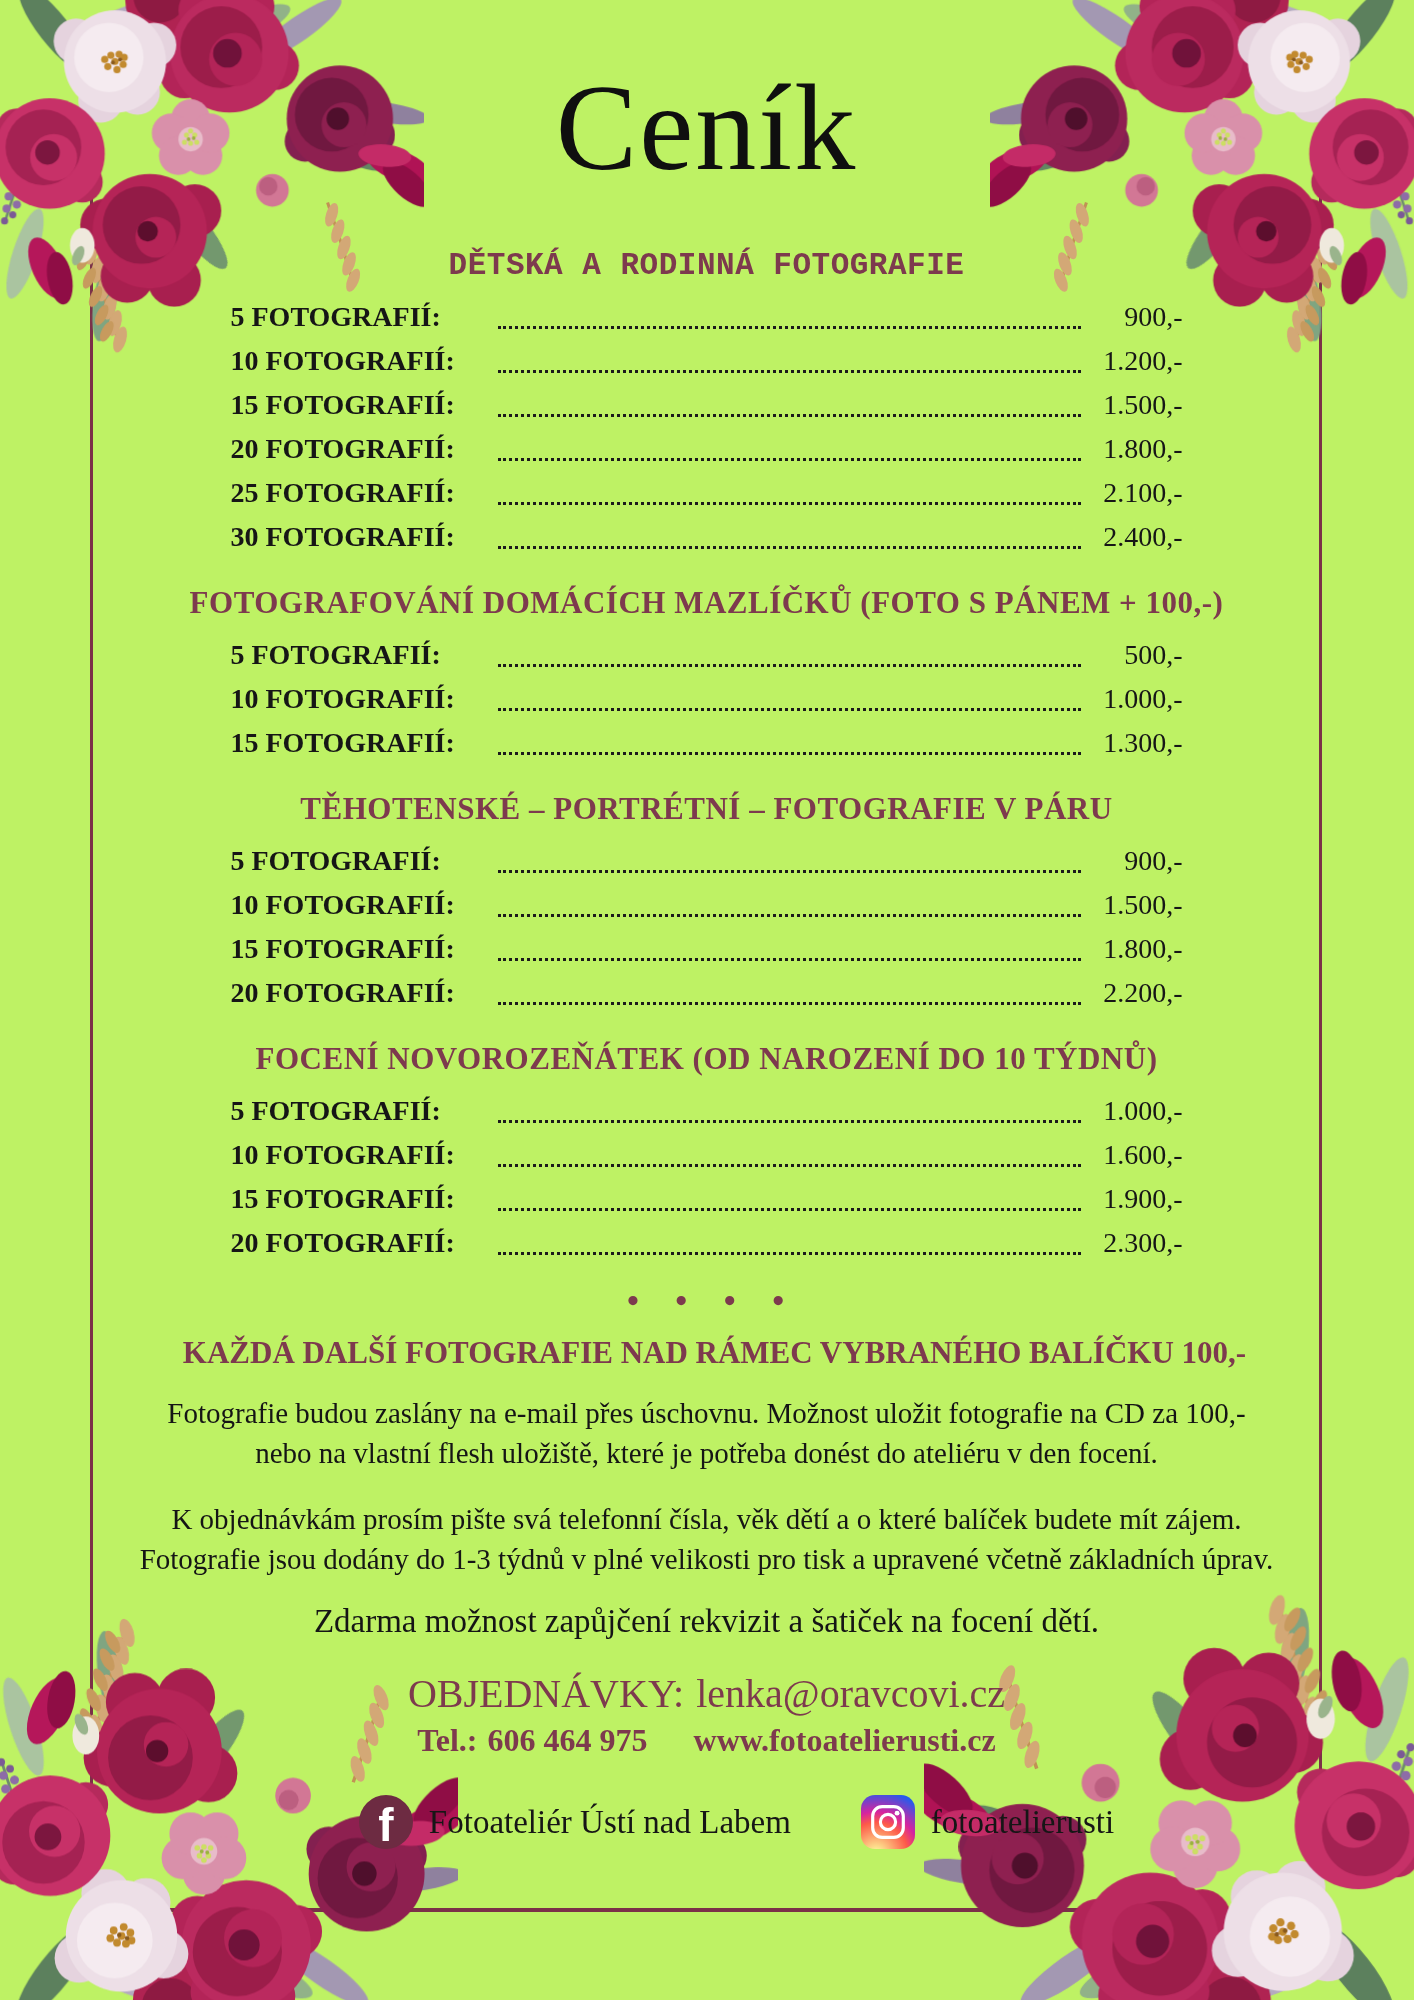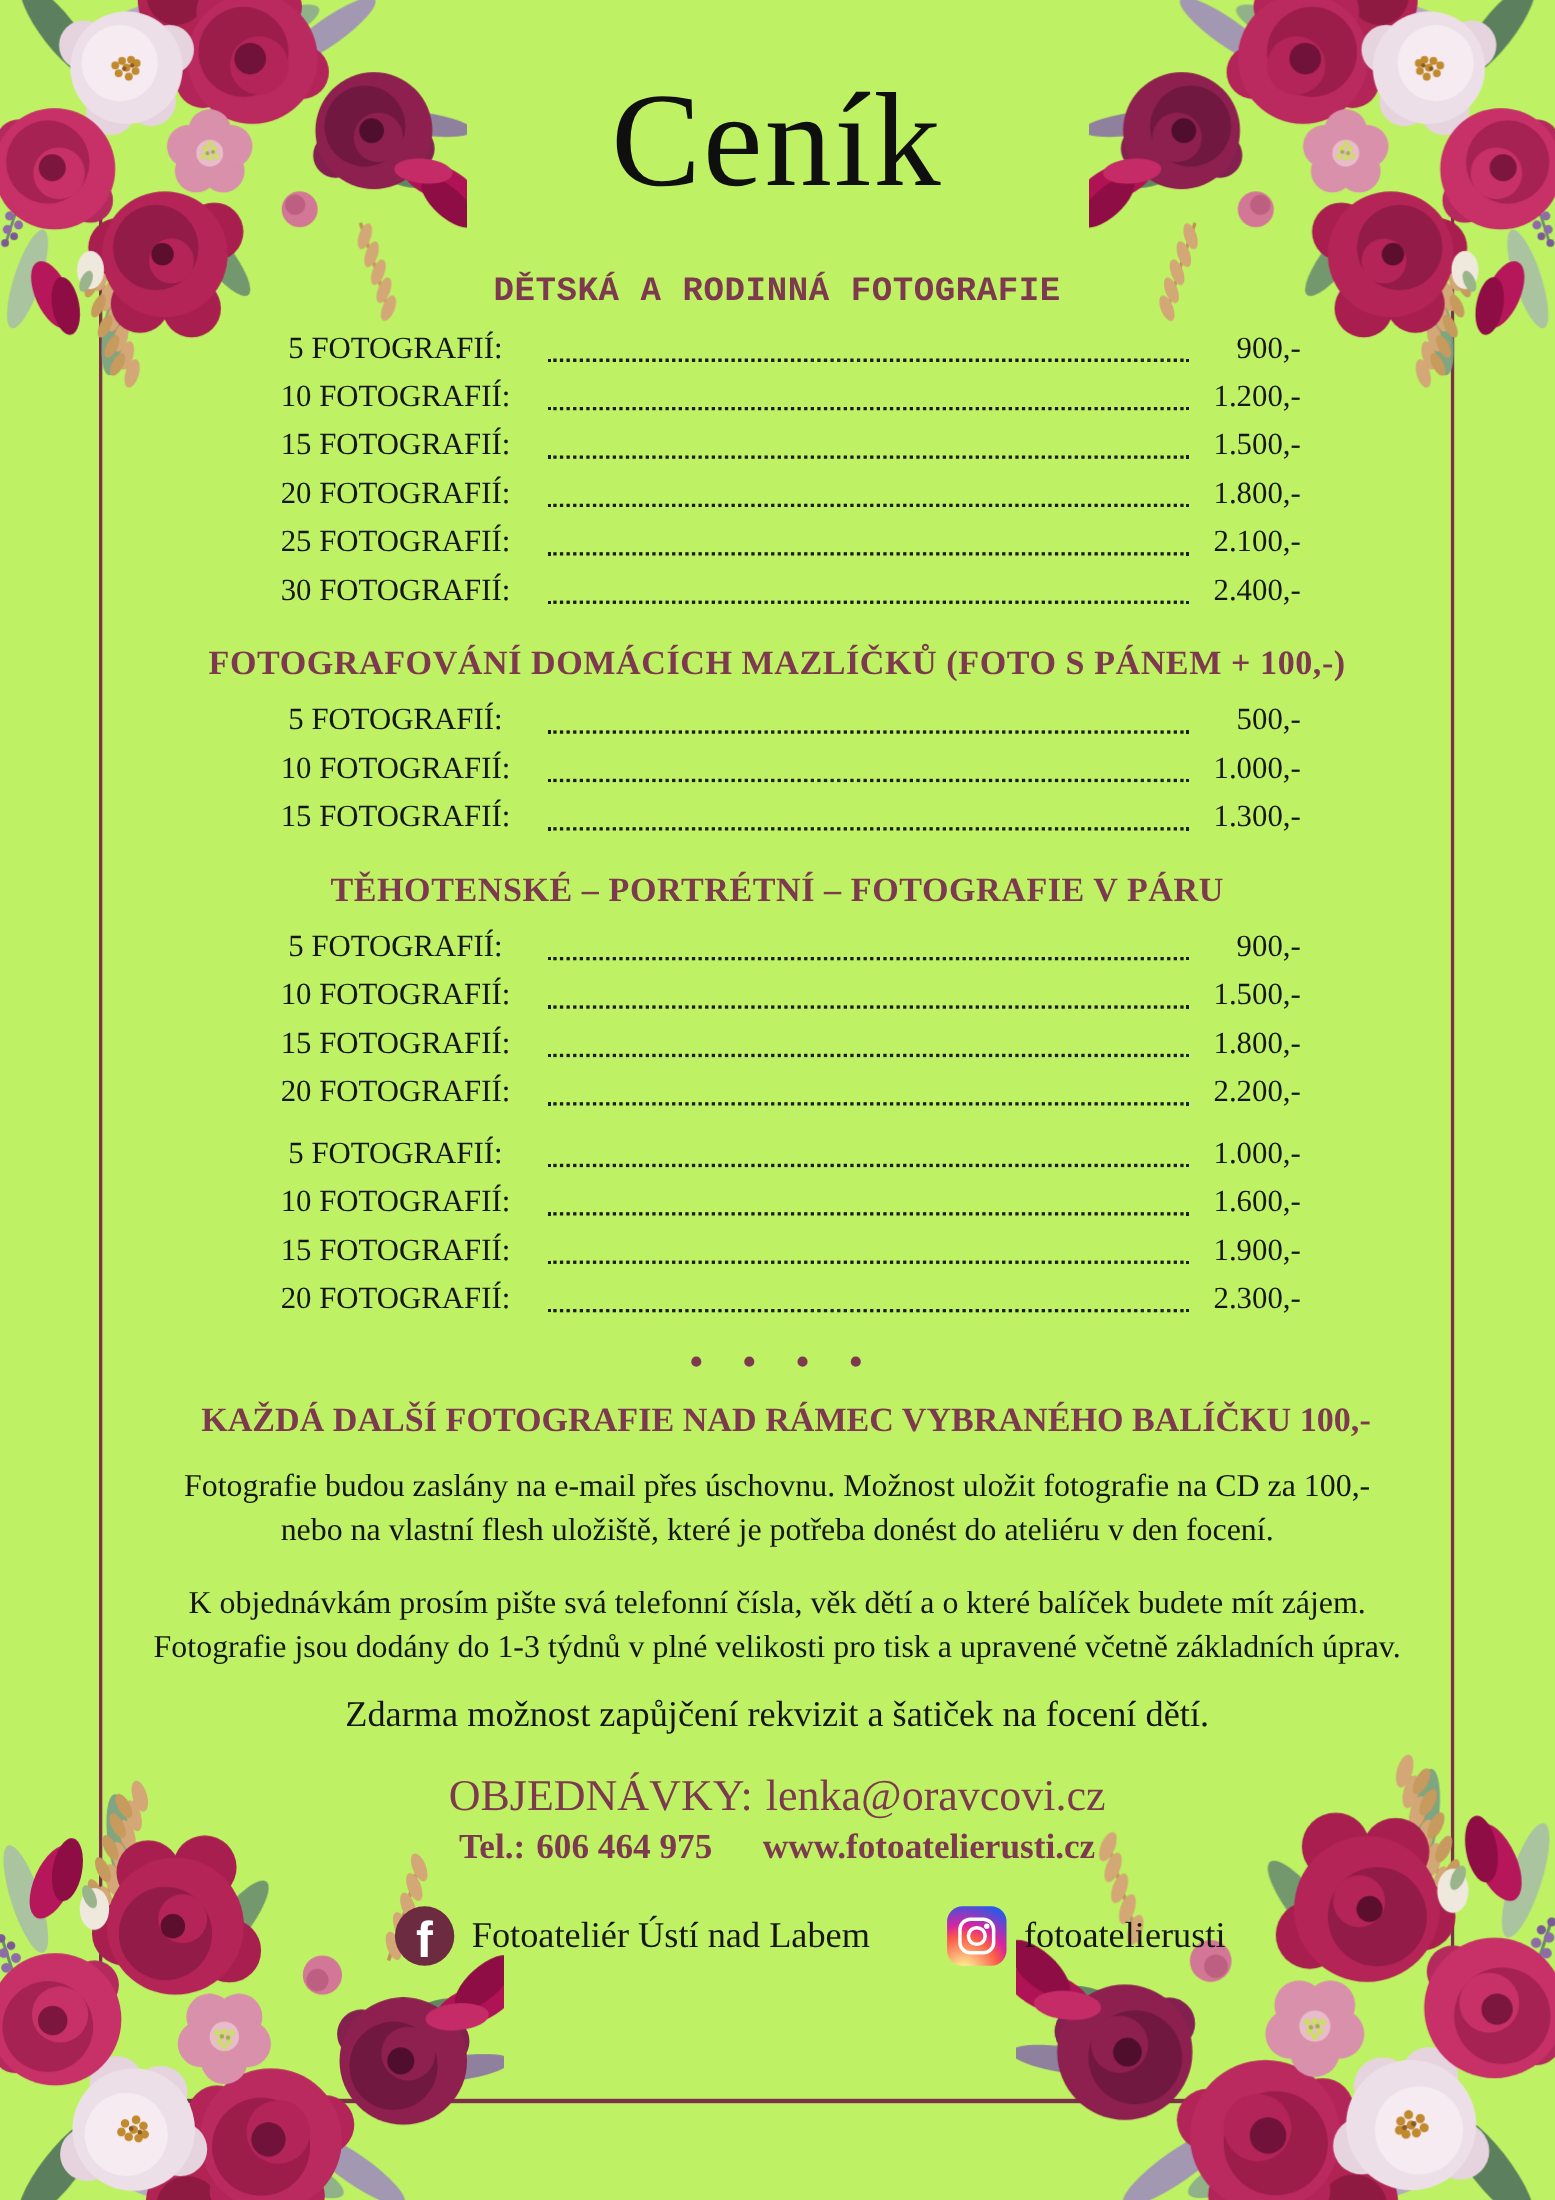--- a/index.html
+++ b/index.html
@@ -23,21 +23,21 @@
 
   .content { position:absolute; left:91px; top:0; width:1231px; text-align:center; z-index:3; }
 
   .title { margin:56px 0 0; font-weight:400; font-size:122px; line-height:1.18; letter-spacing:2px; color:#0f0f0f; }
 
   .section-heading { margin:26px 0 0; font-size:31px; font-weight:700; color:#7d3a4e; letter-spacing:.5px; }
   .section-heading.first { margin-top:48px;font-family:Liberation Mono, monospace; }
 
   .price-table { width:952px; margin:12px auto 0; }
   .row { display:flex; align-items:flex-end; font-size:28px; line-height:44px; }
-  .row-label { flex:0 0 258px; text-align:center; font-weight:400; white-space:nowrap; }
+  .row-label { flex:0 0 258px; text-align:left; font-weight:700; white-space:nowrap; }
   .leader { flex:1 1 auto; border-bottom:3.2px dotted #1b1b1b; margin:0 4px 10px 9px; }
   .row-price { flex:0 0 auto; min-width:98px; text-align:right; }
 
   .dots-divider { margin-top:14px; font-size:34px; font-weight:700; color:#7d3a4e; word-spacing:24px; letter-spacing:2px; line-height:1.3; }
   .extra-note { margin-top:12px; font-size:31px; font-weight:700; color:#7d3a4e;padding-left:16px; }
 
   .note-para { margin:22px auto 0; width:1180px; font-size:29px; line-height:1.38; color:#151515; }
   .note-para.second { margin-top:26px; }
   .free-note { margin-top:24px; font-size:33px; color:#151515; }
 
@@ -334,20 +334,21 @@
           </div>
         <div class="row">
             <span class="row-label">20 FOTOGRAFIÍ:</span>
             <span class="leader"></span>
             <span class="row-price">2.200,-</span>
           </div>
       </div>
     </div>
 
     <div>
+      <div class="section-heading">FOCENÍ NOVOROZEŇÁTEK (OD NAROZENÍ DO 10 TÝDNŮ)</div>
       <div class="price-table">
         <div class="row">
             <span class="row-label">5 FOTOGRAFIÍ:</span>
             <span class="leader"></span>
             <span class="row-price">1.000,-</span>
           </div>
         <div class="row">
             <span class="row-label">10 FOTOGRAFIÍ:</span>
             <span class="leader"></span>
             <span class="row-price">1.600,-</span>

